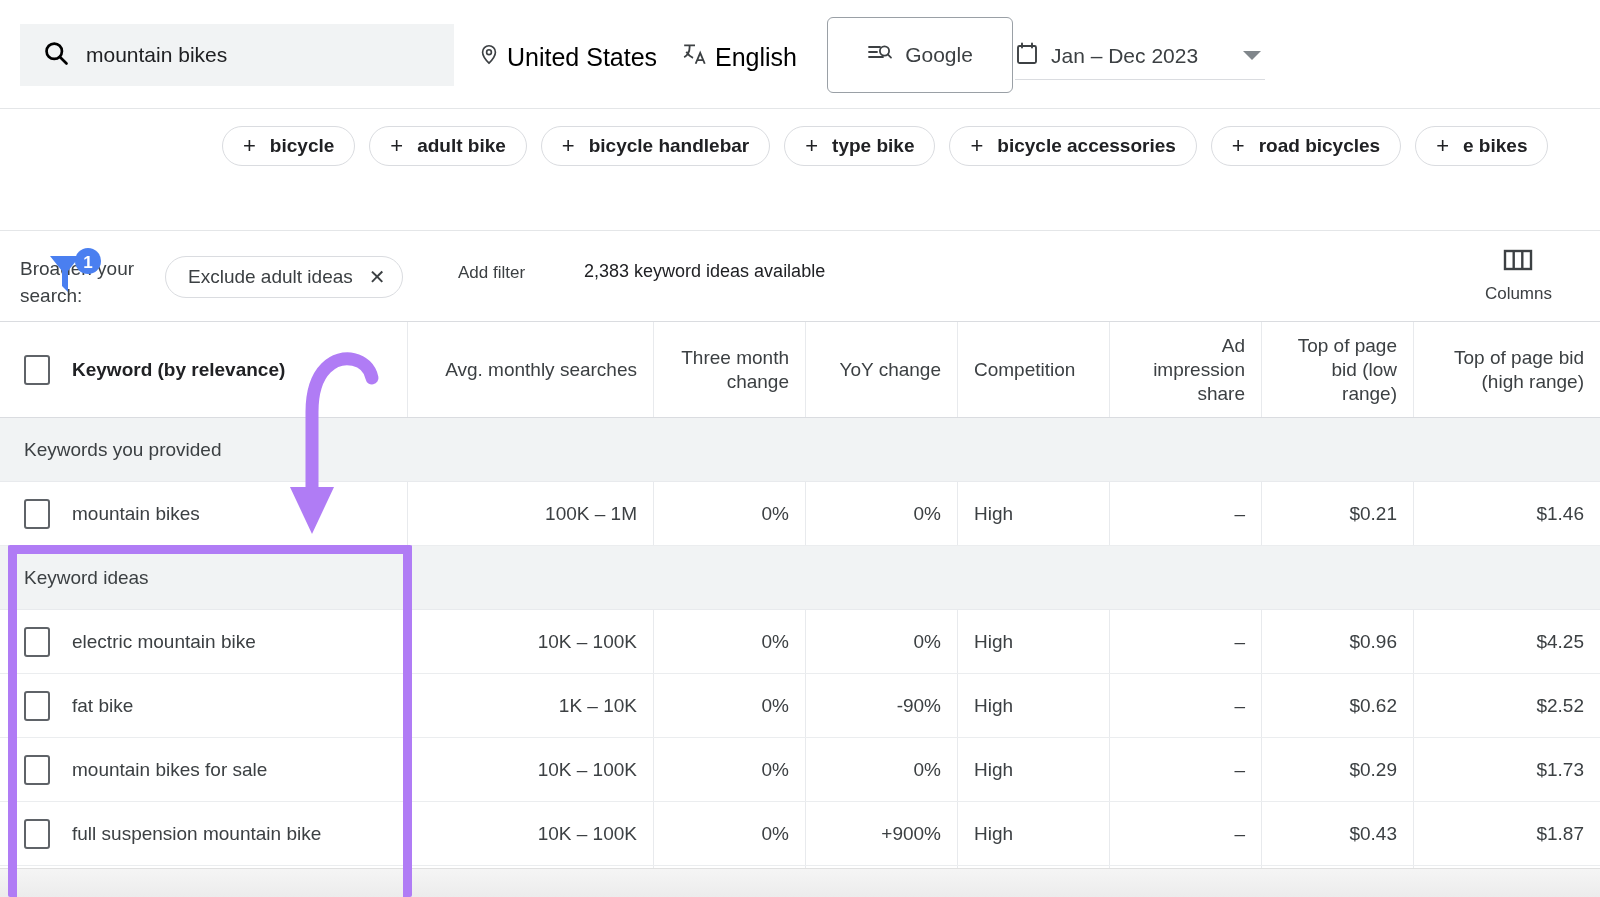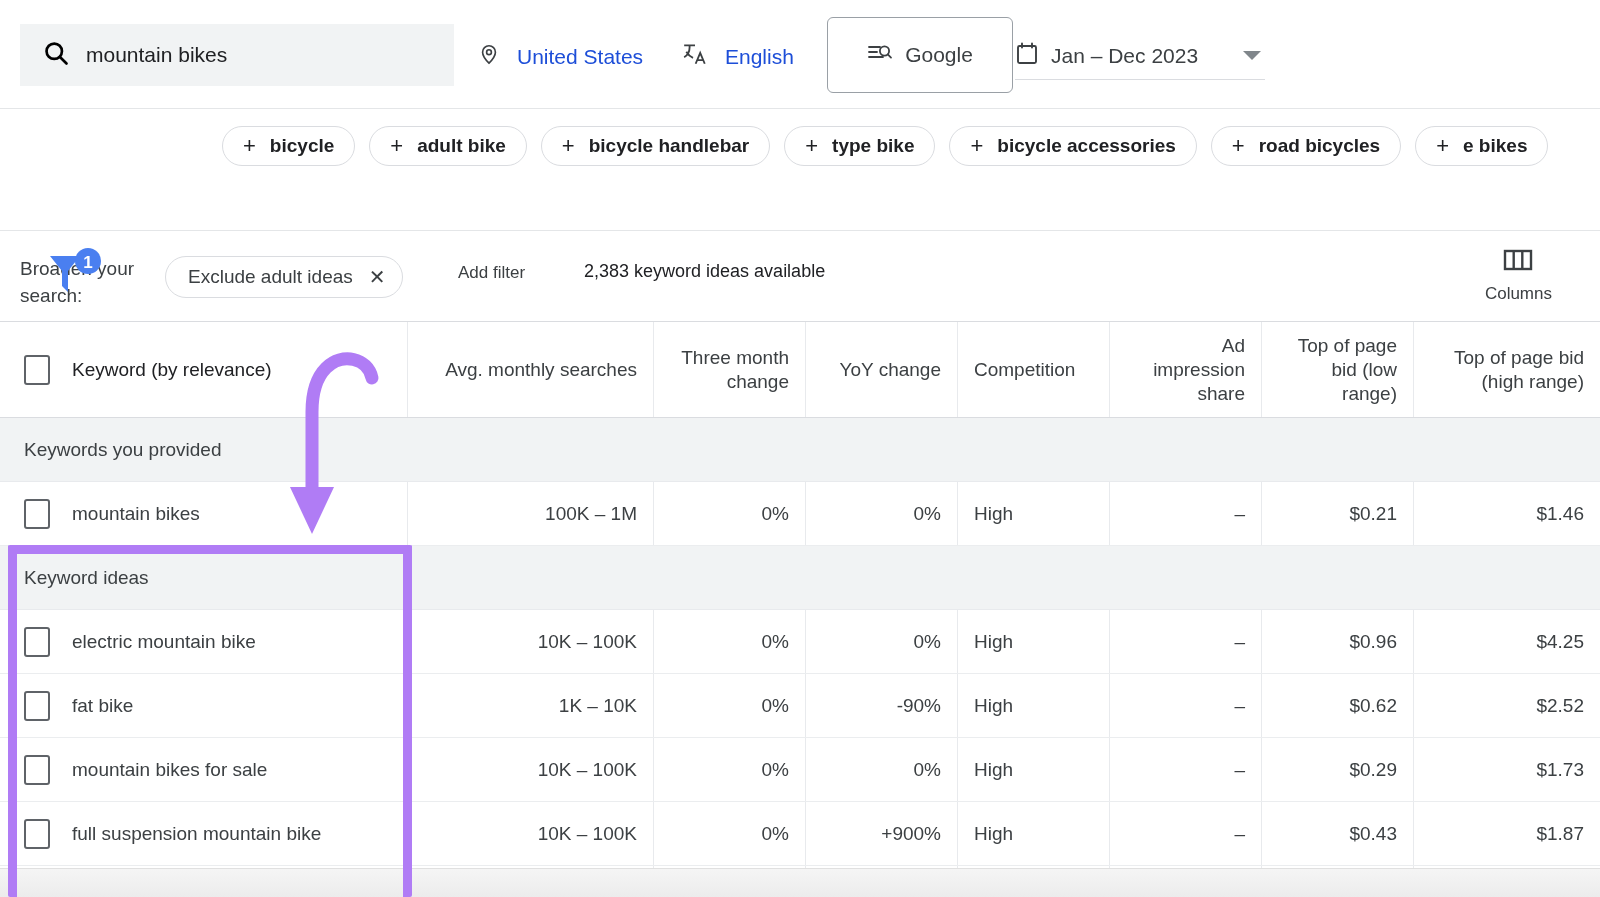--- a/index.html
+++ b/index.html
@@ -27,22 +27,22 @@
   }
   .search-box .q-icon { flex: 0 0 auto; }
   .search-input {
     border: none; outline: none; background: transparent;
     font-family: "Liberation Sans", sans-serif;
     font-size: 21px; color: #202124; width: 330px;
     padding: 0;
   }
   .loc-chip, .lang-chip {
     position: absolute; top: 41px;
-    display: flex; align-items: center; gap: 17px;
-    font-size: 21px; color: #1d4ed8; cursor: pointer;
+    display: flex; align-items: center; gap: 7px;
+    font-size: 25px; color: #000000; cursor: pointer;
   }
   .loc-chip { left: 478px; }
   .lang-chip { left: 682px; }
 
   .engine-box {
     position: absolute; left: 827px; top: 17px;
     width: 186px; height: 76px;
     border: 1px solid #9aa0a6; border-radius: 6px;
     display: flex; align-items: center; justify-content: center; gap: 12px;
     font-size: 21px; color: #3c4043; cursor: pointer; text-align: center;
@@ -136,21 +136,21 @@
   
   .c-key   { width: 408px; }
   .c-avg   { width: 246px; }
   .c-3mo   { width: 152px; }
   .c-yoy   { width: 152px; }
   .c-comp  { width: 152px; }
   .c-ais   { width: 152px; }
   .c-bidlo { width: 152px; }
   .c-bidhi { width: 186px; border-right: none; }
 
-  .th.c-key { font-weight: normal; color: #202124; gap: 0; padding-left: 24px; }
+  .th.c-key { font-weight: bold; color: #202124; gap: 0; padding-left: 24px; }
   .chk {
     width: 26px; height: 30px; border: 2px solid #5f6368; border-radius: 3px;
     flex: 0 0 auto; cursor: pointer; background: #fff;
   }
   .th.c-key .chk { margin-right: 22px; }
 
   .group-row {
     height: 64px; background: #f1f3f4; border-bottom: 1px solid #e8eaed;
     display: flex; align-items: center;
   }

